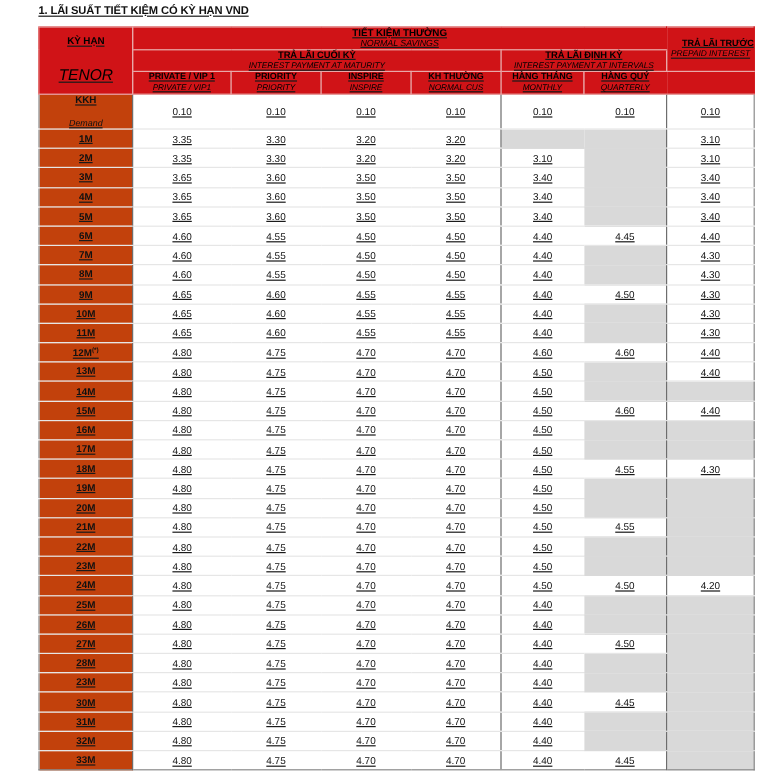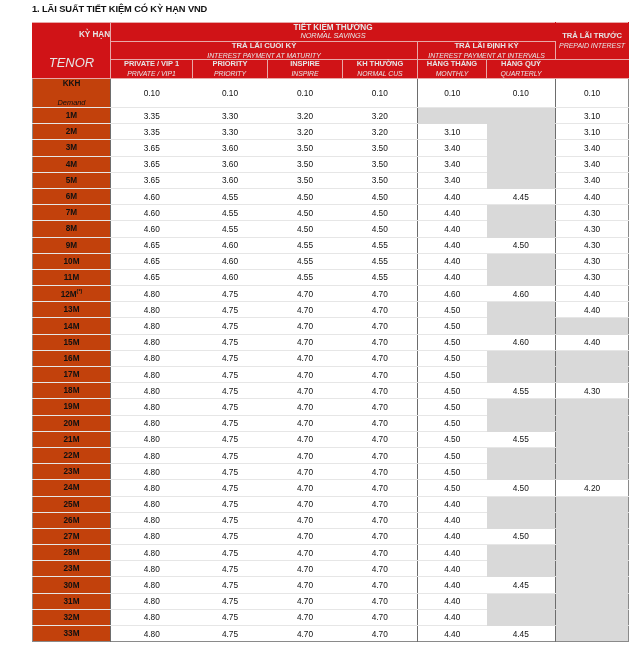--- a/index.html
+++ b/index.html
@@ -13,20 +13,21 @@
     font-family: "Liberation Sans", sans-serif;
     color: #1a1a1a;
     overflow: hidden;
   }
   .page {
     position: relative;
     width: 640px;
     height: 649px;
     box-sizing: border-box;
     padding: 0 32px;
+    text-decoration: underline;
   }
   .title-block {
     padding-top: 4px;
   }
   .doc-title {
     font-size: 9.3px;
     font-weight: bold;
     letter-spacing: -0.1px;
     color: #111111;
     line-height: 1.25;
@@ -51,21 +52,21 @@
     border: 1px solid #8a8a8a;
   }
   table.rates th, table.rates td {
     padding: 0;
     margin: 0;
   }
 
   
   thead th {
     background: #d01317;
-    color: #e5e5e5;
+    color: #000000;
     text-align: center;
     vertical-align: middle;
     border: 1px solid #e8a8a8;
     line-height: 1.15;
     padding: 2px 1px;
   }
   thead th.outer-left  { border-left: 1px solid #d01317; }
   thead th.outer-right { border-right: 1px solid #d01317; }
 
   .h-vn {
@@ -78,23 +79,23 @@
     font-style: italic;
     font-weight: normal;
     letter-spacing: -0.05px;
   }
   .grp1 .h-vn { font-size: 8.2px; }
   .grp1 .h-en { font-size: 7.4px; margin-top: 0; }
   .grp2 .h-vn { font-size: 7.8px; }
   .grp2 .h-en { font-size: 6.9px; margin-top: 1px; }
   .leaf .h-vn { font-size: 7.5px; }
   .leaf .h-en { font-size: 6.9px; margin-top: 1px; }
-  .tenor-head .h-vn { font-size: 8.2px; text-align: right; }
+  .tenor-head .h-vn { font-size: 8.2px; }
   .tenor-head .h-en { font-size: 13px; margin-top: 17px; }
-  .prepaid-head .h-vn { font-size: 7.6px; }
+  .prepaid-head .h-vn { font-size: 7.6px; text-align: right; }
   .prepaid-head .h-en { font-size: 7px; margin-top: 1px; }
 
   
   tbody td {
     text-align: center;
     vertical-align: middle;
     font-size: 8.3px;
     height: 15.2px;
     color: #111111;
     border-bottom: 1px solid #e6e6e6;

